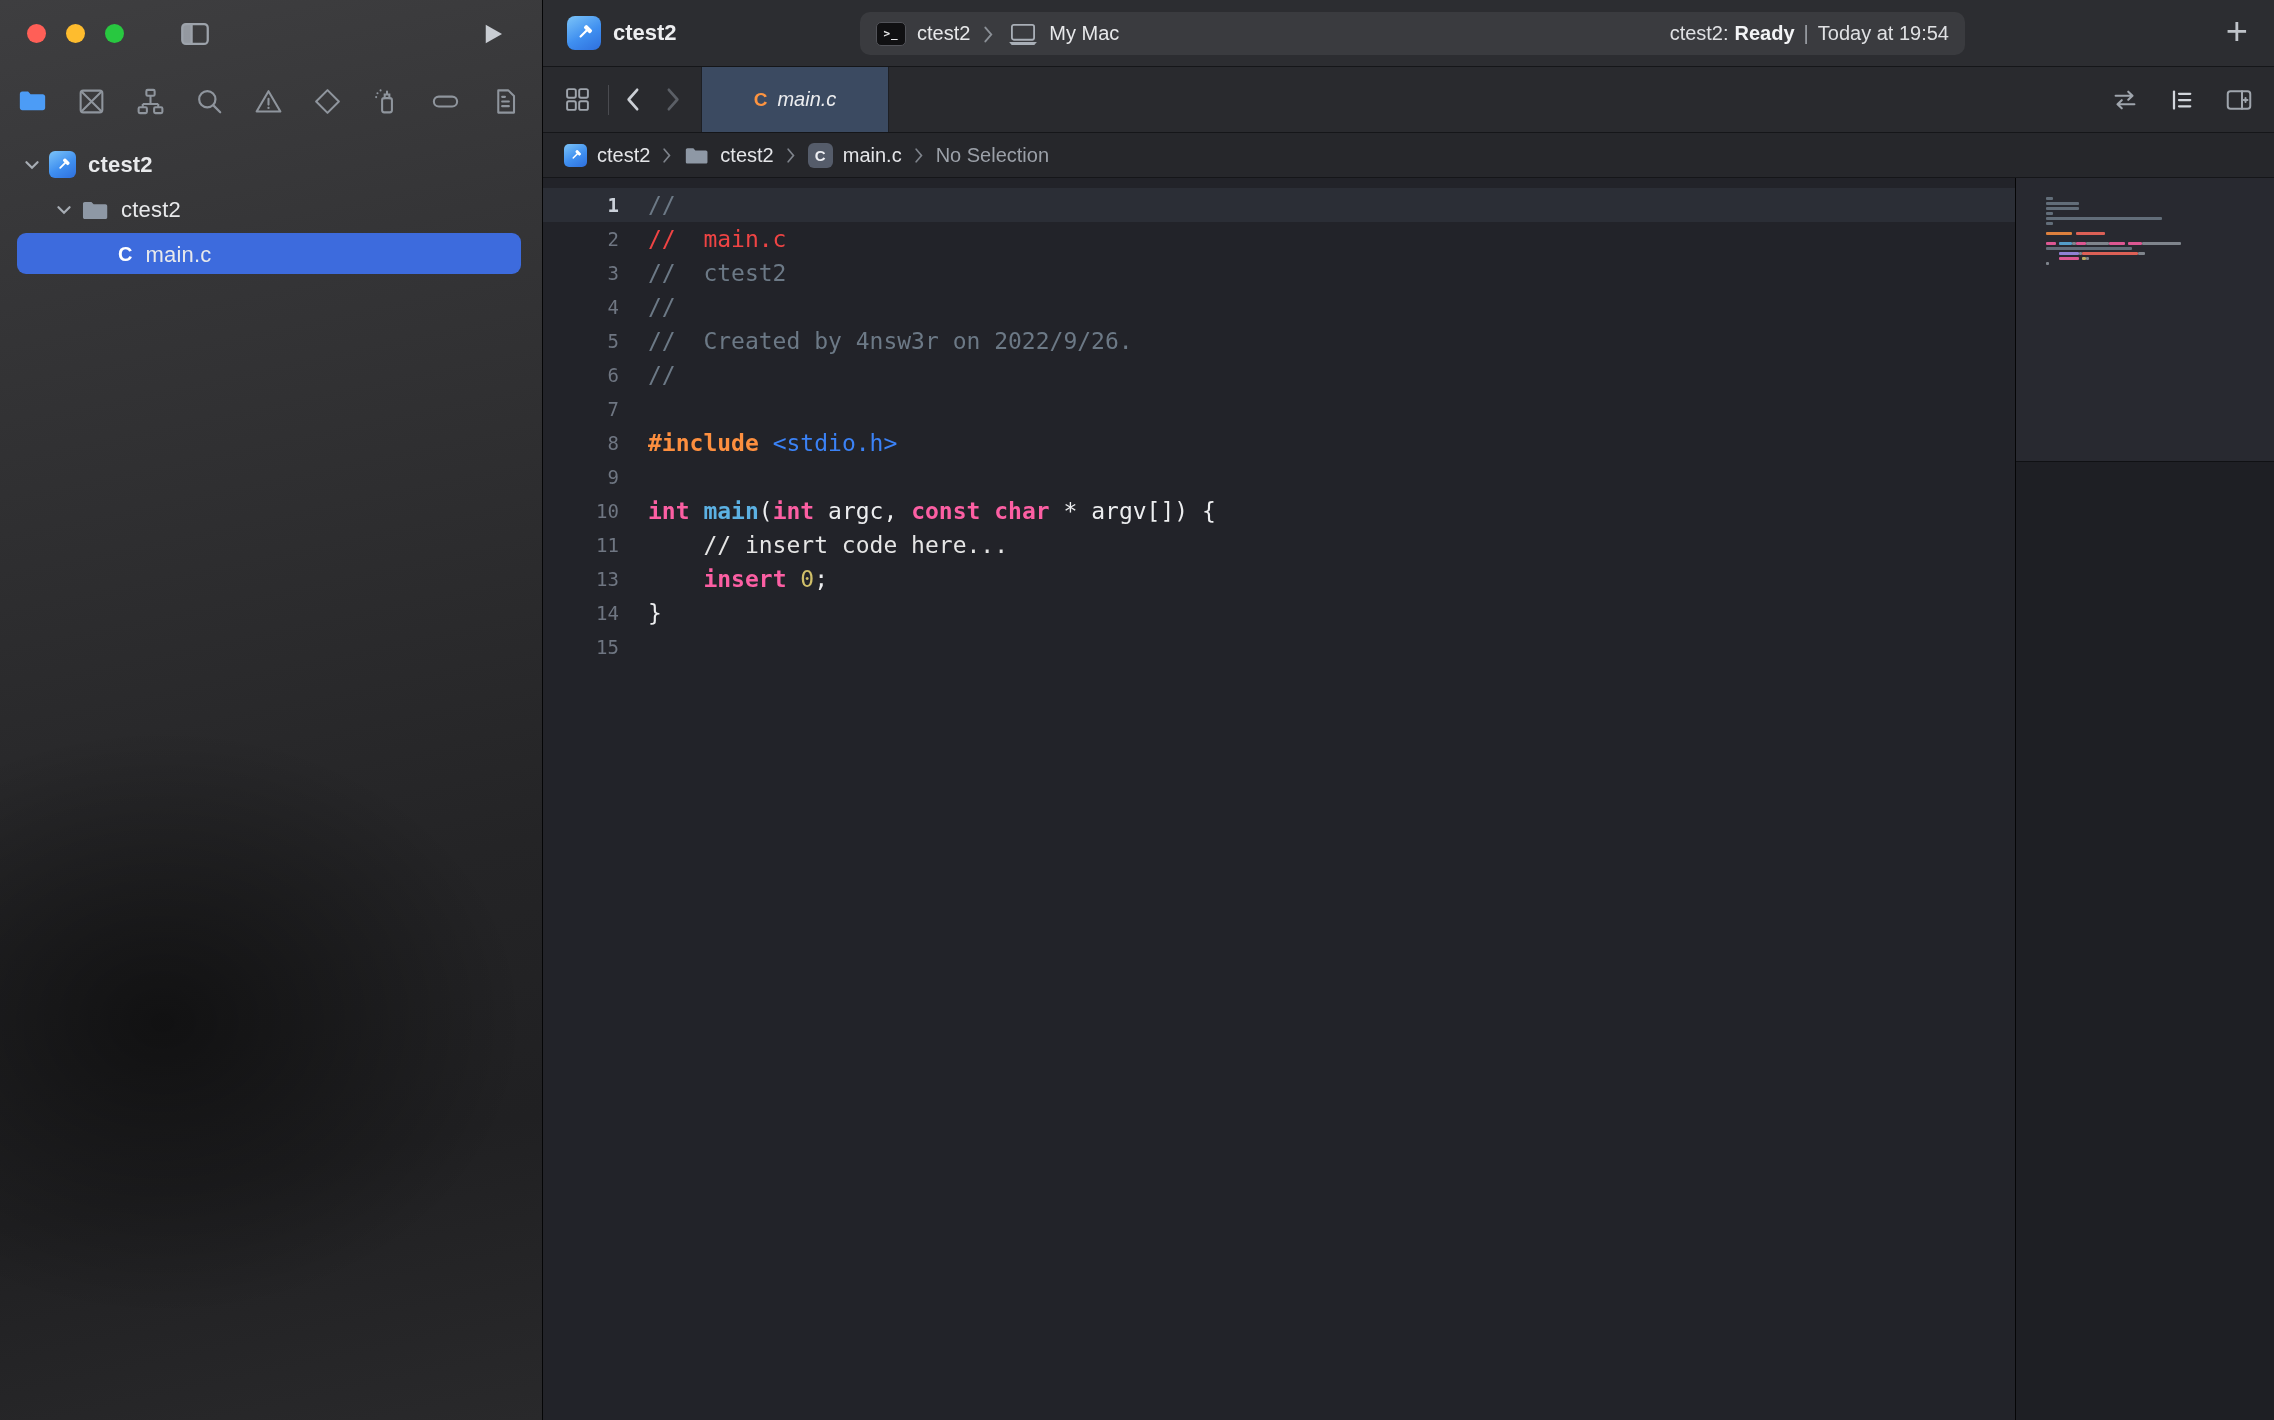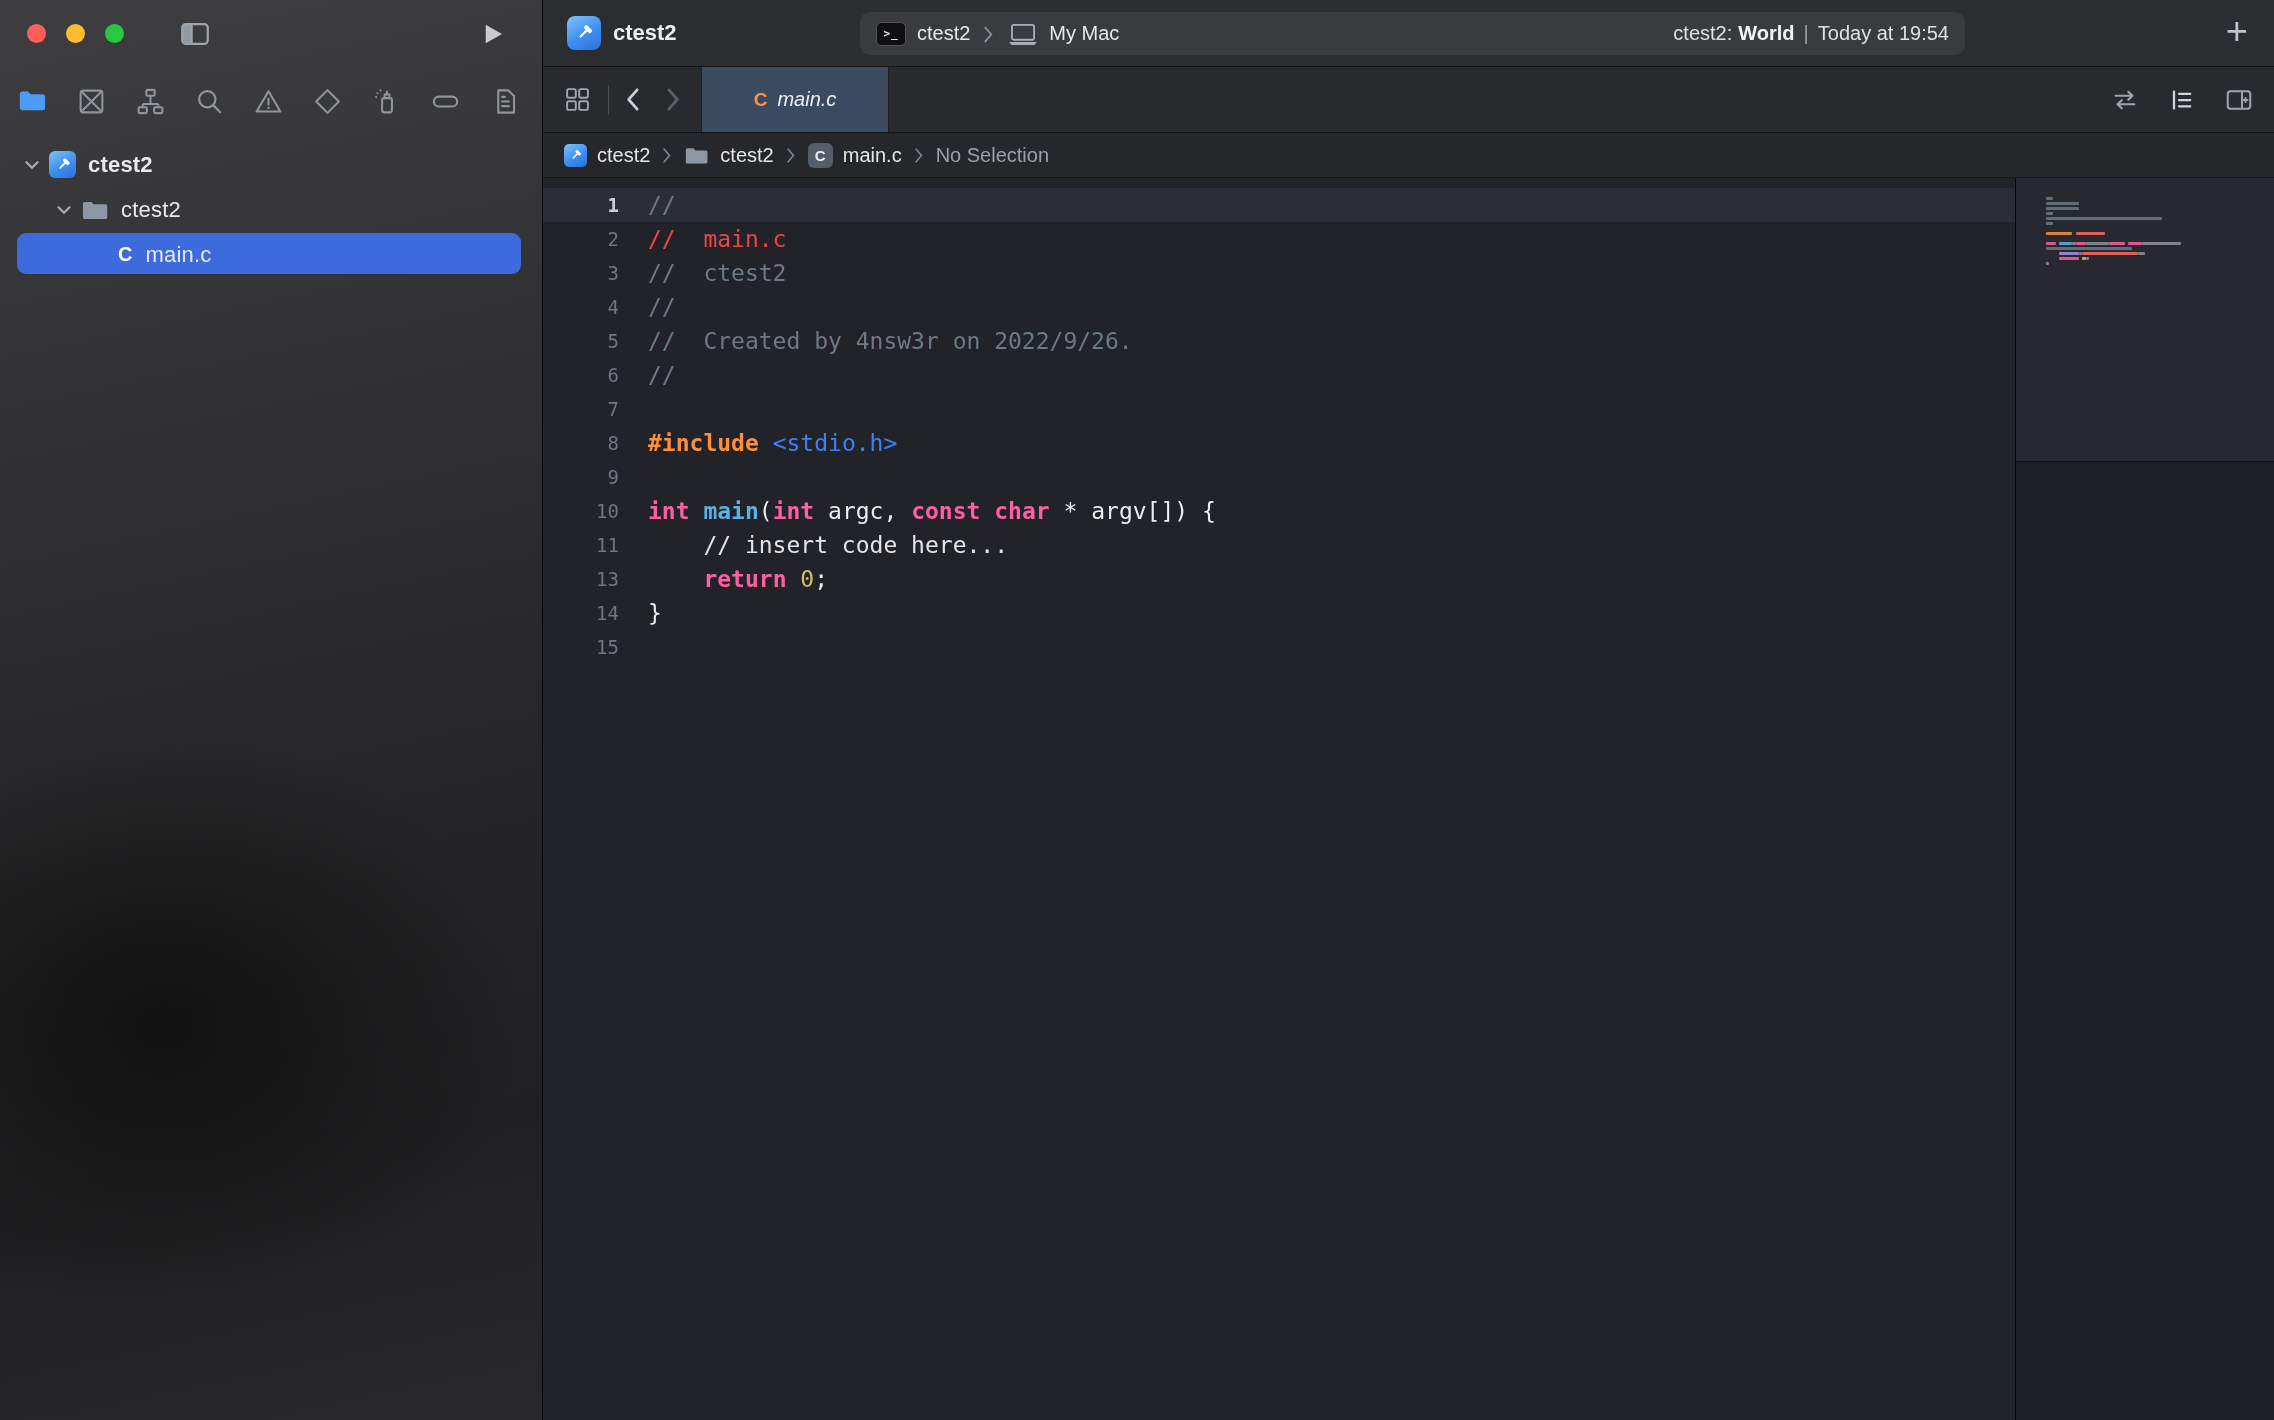--- a/index.html
+++ b/index.html
@@ -240,21 +240,21 @@
         </span>
         <span style="display:flex;">
           <svg width="32" height="26" viewBox="0 0 30 24">
               <rect x="4.6" y="3.4" width="20.8" height="14" rx="1.8" fill="none" stroke="#A9AFB7" stroke-width="1.7"></rect>
               <path d="M2 19.4h26l-2.4 2.8H4.4z" fill="#A9AFB7"></path>
             </svg>
         </span>
         <span class="dest">My Mac</span>
         <span class="status">
           <span>ctest2:</span>
-          <b>World</b>
+          <b>Ready</b>
           <span class="sep">|</span>
           <span>Today at 19:54</span>
         </span>
       </div>
 
       <span class="plus">+</span>
     </div>
 
     <div class="tabbar">
       <div class="tb-left">
@@ -351,21 +351,21 @@
           <div class="line"><span class="num">2</span><span class="code"><span style="color: #ef4444;">//  main.c</span></span></div>
           <div class="line"><span class="num">3</span><span class="code"><span style="color: rgb(108, 121, 134);">//  ctest2</span></span></div>
           <div class="line"><span class="num">4</span><span class="code"><span style="color: rgb(108, 121, 134);">//</span></span></div>
           <div class="line"><span class="num">5</span><span class="code"><span style="color: rgb(108, 121, 134);">//  Created by 4nsw3r on 2022/9/26.</span></span></div>
           <div class="line"><span class="num">6</span><span class="code"><span style="color: rgb(108, 121, 134);">//</span></span></div>
           <div class="line"><span class="num">7</span><span class="code"></span></div>
           <div class="line"><span class="num">8</span><span class="code"><span style="color: rgb(253, 143, 63); font-weight: 700;">#include</span><span style="color: rgb(236, 237, 239);"> </span><span style="color: #3b82f6;">&lt;stdio.h&gt;</span></span></div>
           <div class="line"><span class="num">9</span><span class="code"></span></div>
           <div class="line"><span class="num">10</span><span class="code"><span style="color: rgb(252, 95, 163); font-weight: 700;">int</span><span style="color: rgb(236, 237, 239);"> </span><span style="color: rgb(92, 177, 227); font-weight: 700;">main</span><span style="color: rgb(236, 237, 239);">(</span><span style="color: rgb(252, 95, 163); font-weight: 700;">int</span><span style="color: rgb(236, 237, 239);"> argc, </span><span style="color: rgb(252, 95, 163); font-weight: 700;">const</span><span style="color: rgb(236, 237, 239);"> </span><span style="color: rgb(252, 95, 163); font-weight: 700;">char</span><span style="color: rgb(236, 237, 239);"> * argv[]) {</span></span></div>
           <div class="line"><span class="num">11</span><span class="code"><span style="color: #e5e5e5;">    // insert code here...</span></span></div>
-          <div class="line"><span class="num">13</span><span class="code"><span style="color: rgb(236, 237, 239);">    </span><span style="color: rgb(252, 95, 163); font-weight: 700;">return</span><span style="color: rgb(236, 237, 239);"> </span><span style="color: rgb(208, 191, 105);">0</span><span style="color: rgb(236, 237, 239);">;</span></span></div>
+          <div class="line"><span class="num">13</span><span class="code"><span style="color: rgb(236, 237, 239);">    </span><span style="color: rgb(252, 95, 163); font-weight: 700;">insert</span><span style="color: rgb(236, 237, 239);"> </span><span style="color: rgb(208, 191, 105);">0</span><span style="color: rgb(236, 237, 239);">;</span></span></div>
           <div class="line"><span class="num">14</span><span class="code"><span style="color: rgb(236, 237, 239);">}</span></span></div>
           <div class="line"><span class="num">15</span><span class="code"></span></div>
         </div>
     </div>
 
     <div class="minimap">
       <div class="mm-visible"></div>
       <div class="mm-code">
           <div class="mm-line">
             <span class="mm-seg" style="width: 6.6px; background: rgb(108, 121, 134);"></span>

